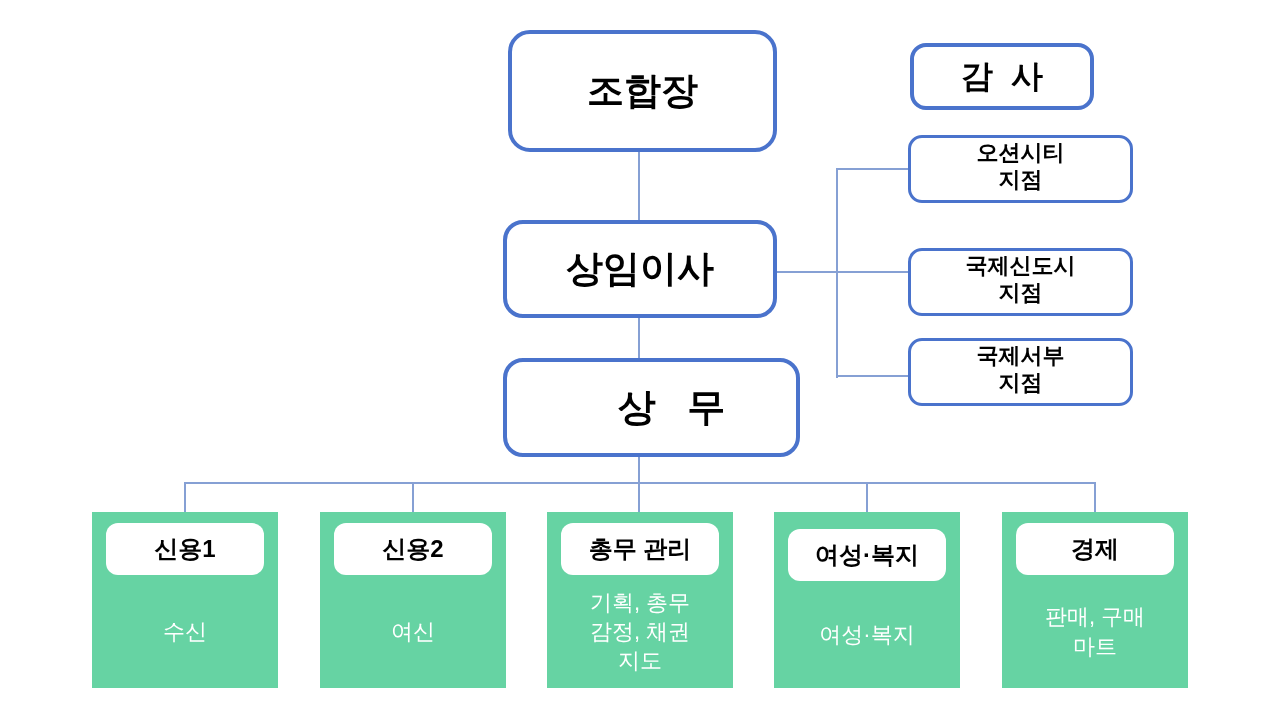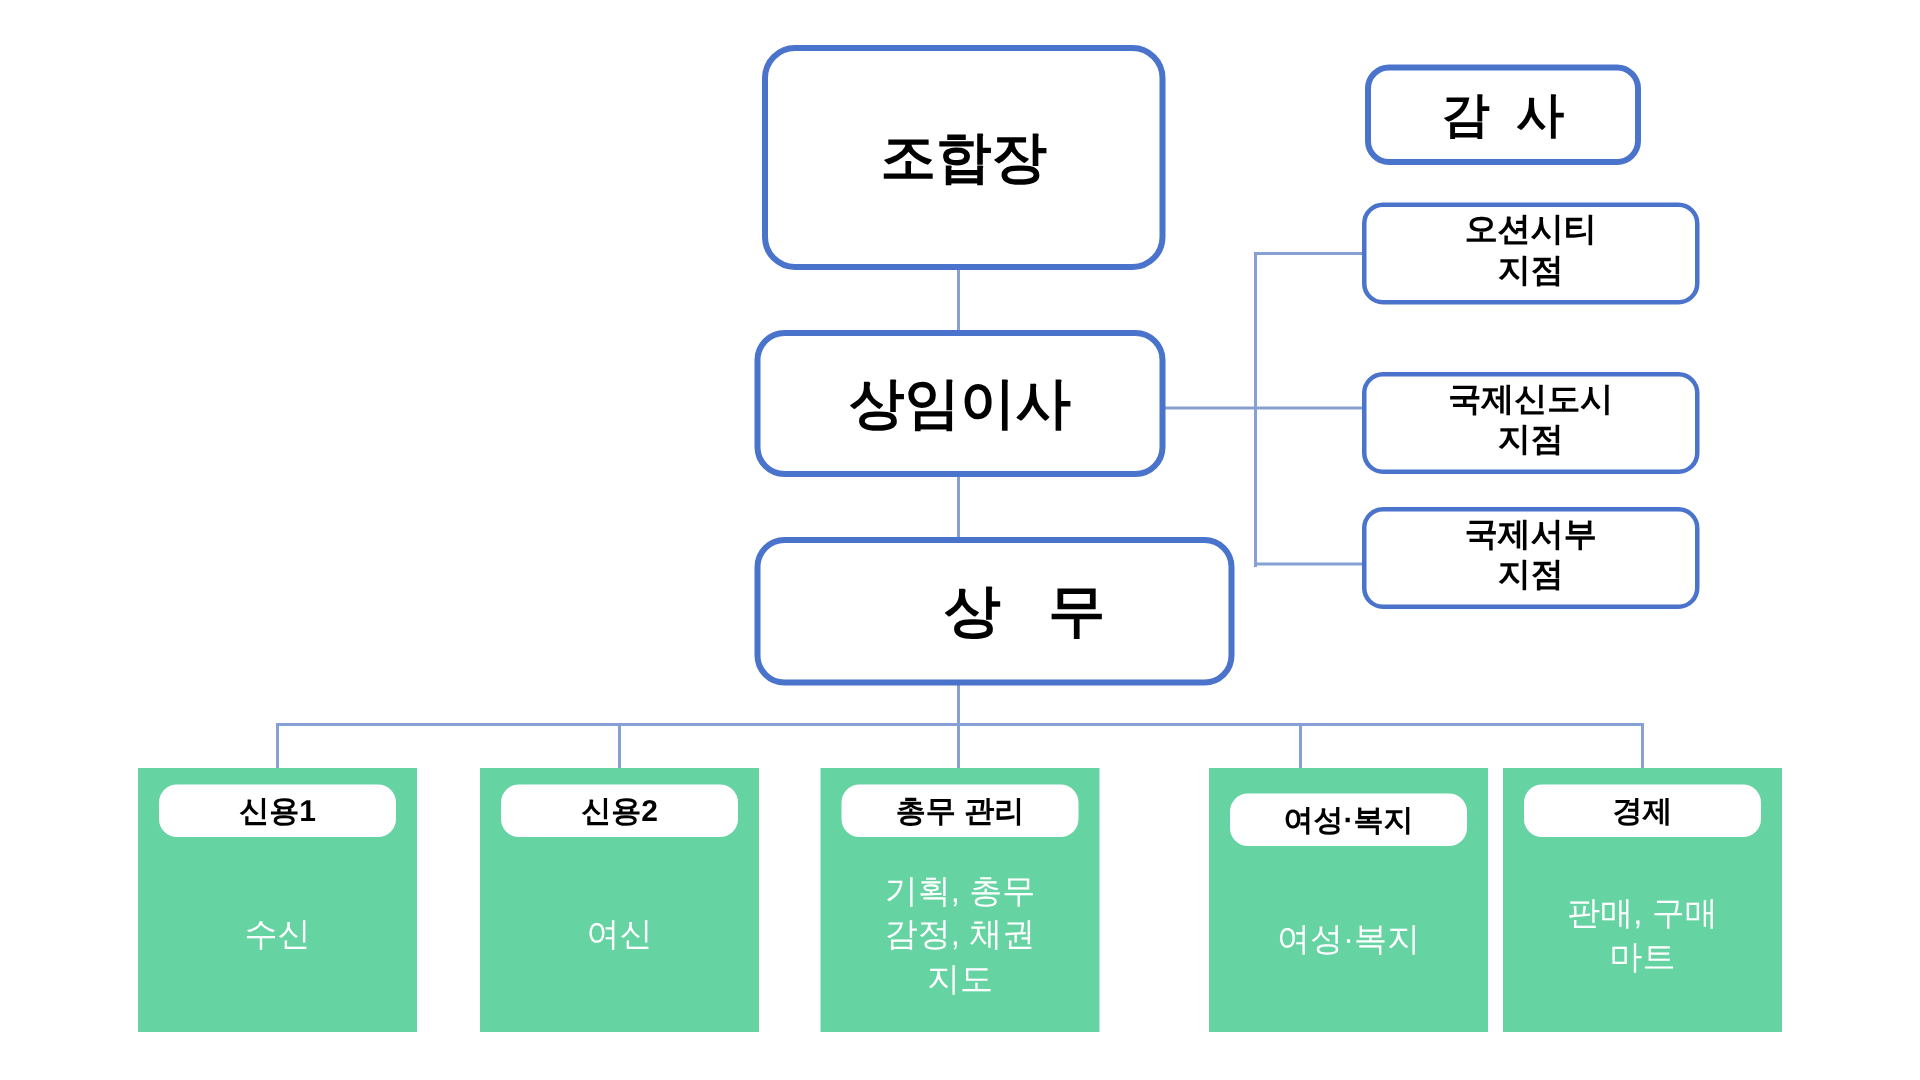--- a/index.html
+++ b/index.html
@@ -23,24 +23,24 @@
     border:4px solid var(--blue);
     border-radius:20px;
     display:flex;flex-direction:column;
     align-items:center;justify-content:center;
     text-align:center;font-weight:bold;color:#000;
     box-sizing:border-box;
   }
   .node .ln{white-space:pre;}
 
   #node-board{left:140px;top:28px;width:225px;height:127px;font-size:34px;line-height:1.32;}
-  #node-chairman{left:508px;top:30px;width:269px;height:150px;font-size:37px;border-radius:22px;}
+  #node-chairman{left:508px;top:30px;width:269px;height:122px;font-size:37px;border-radius:22px;}
   #node-auditor{left:910px;top:43px;width:184px;height:67px;font-size:32px;border-radius:16px;}
   #node-md{left:503px;top:220px;width:274px;height:98px;font-size:37px;}
-  #node-ed{left:503px;top:358px;width:320px;height:99px;font-size:38px;padding-left:40px;}
+  #node-ed{left:503px;top:358px;width:297px;height:99px;font-size:38px;padding-left:40px;}
 
   .branch{
     left:908px;width:225px;height:68px;
     font-size:22px;line-height:1.22;
     border-width:3.5px;border-radius:14px;font-family:Liberation Mono, monospace;
   }
   #branch-0{top:135px;}
   #branch-1{top:248px;}
   #branch-2{top:338px;text-align:center;}
 
@@ -52,27 +52,27 @@
   
   .dept{
     position:absolute;top:512px;width:186px;height:176px;
     background:var(--green);
     display:flex;flex-direction:column;align-items:center;
     box-sizing:border-box;
   }
   #dept-0{left:92px;}
   #dept-1{left:320px;}
   #dept-2{left:547px;}
-  #dept-3{left:806px;}
+  #dept-3{left:774px;}
   #dept-4{left:1002px;}
   .dept-label{
     margin-top:11px;background:#fff;border-radius:12px;
-    min-width:158px;height:35px;box-sizing:border-box;padding:0 4px;
+    min-width:158px;height:52px;box-sizing:border-box;padding:0 4px;
     display:flex;align-items:center;justify-content:center;
-    font-weight:bold;font-size:20px;color:#000;white-space:pre;
+    font-weight:bold;font-size:24px;color:#000;white-space:pre;
   }
   #dept-3 .dept-label{margin-top:17px;}
   .dept-body{
     flex:1;display:flex;flex-direction:column;
     align-items:center;justify-content:center;
     color:#fff;font-size:22px;line-height:1.32;text-align:center;
   }
 </style>
 </head>
 <body>

